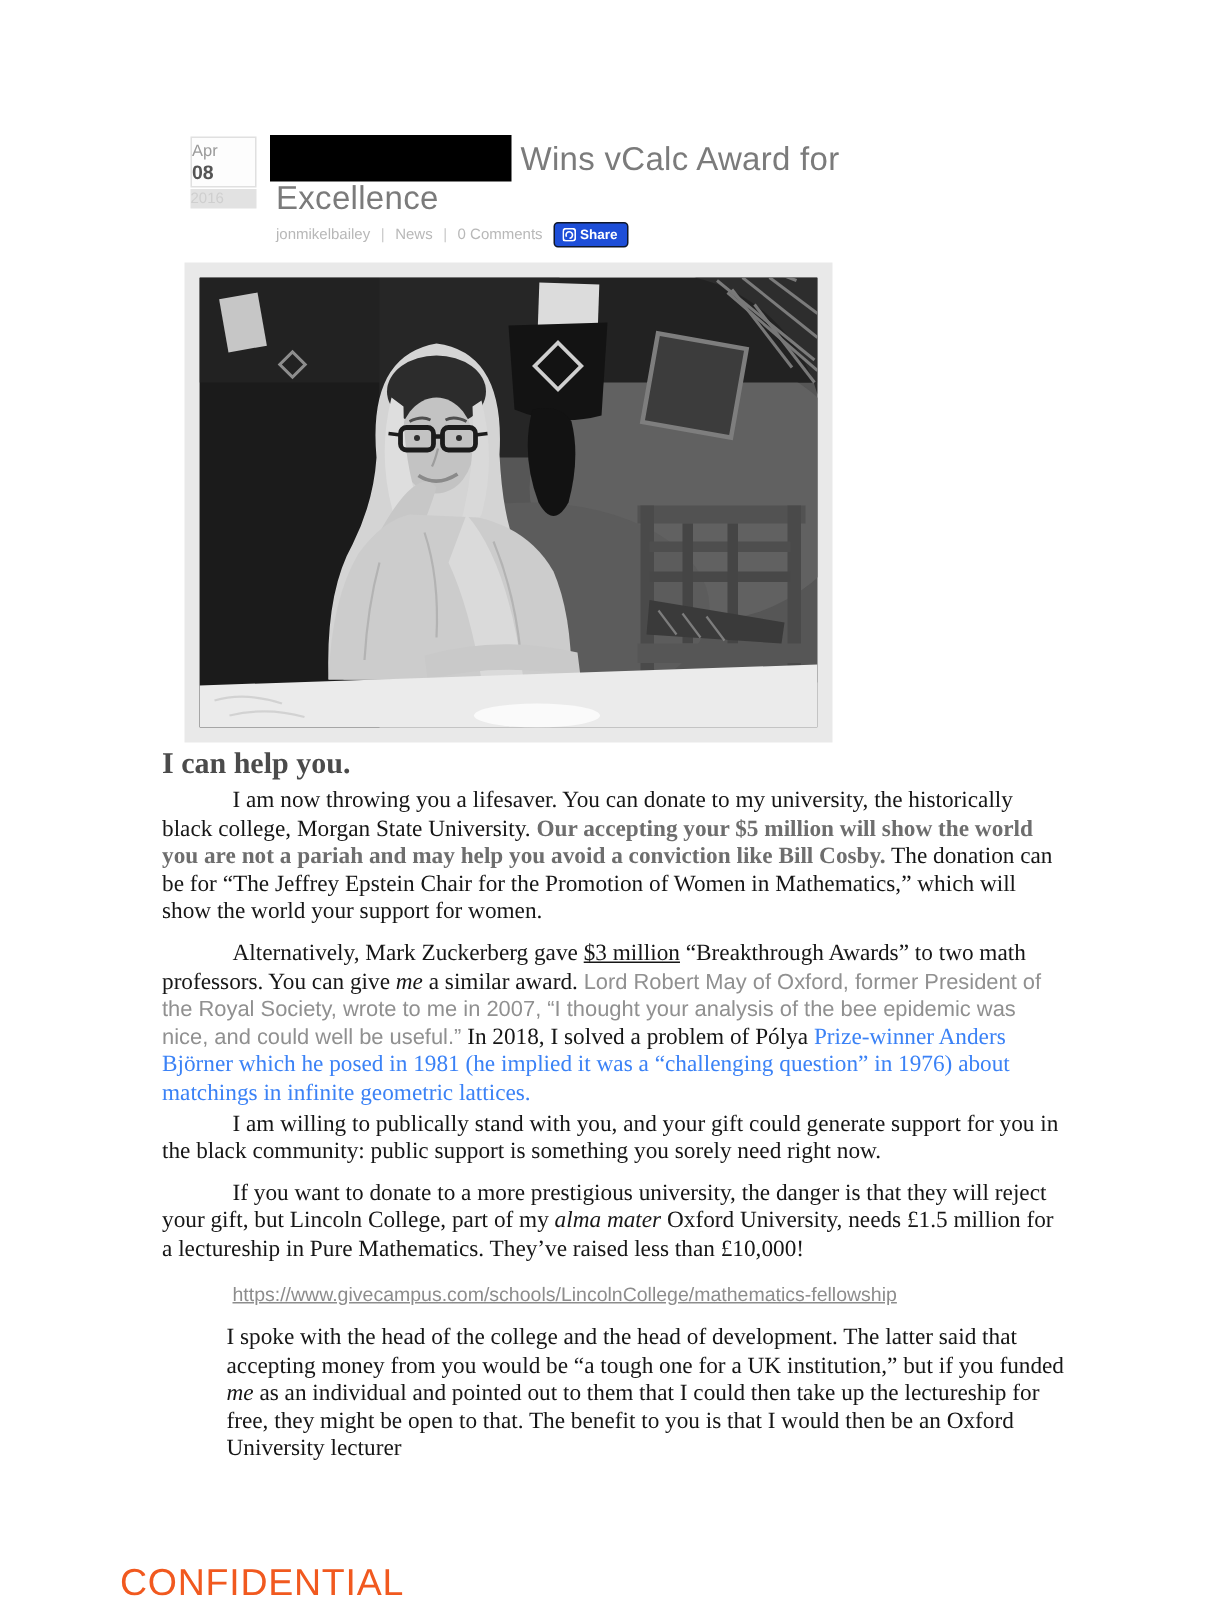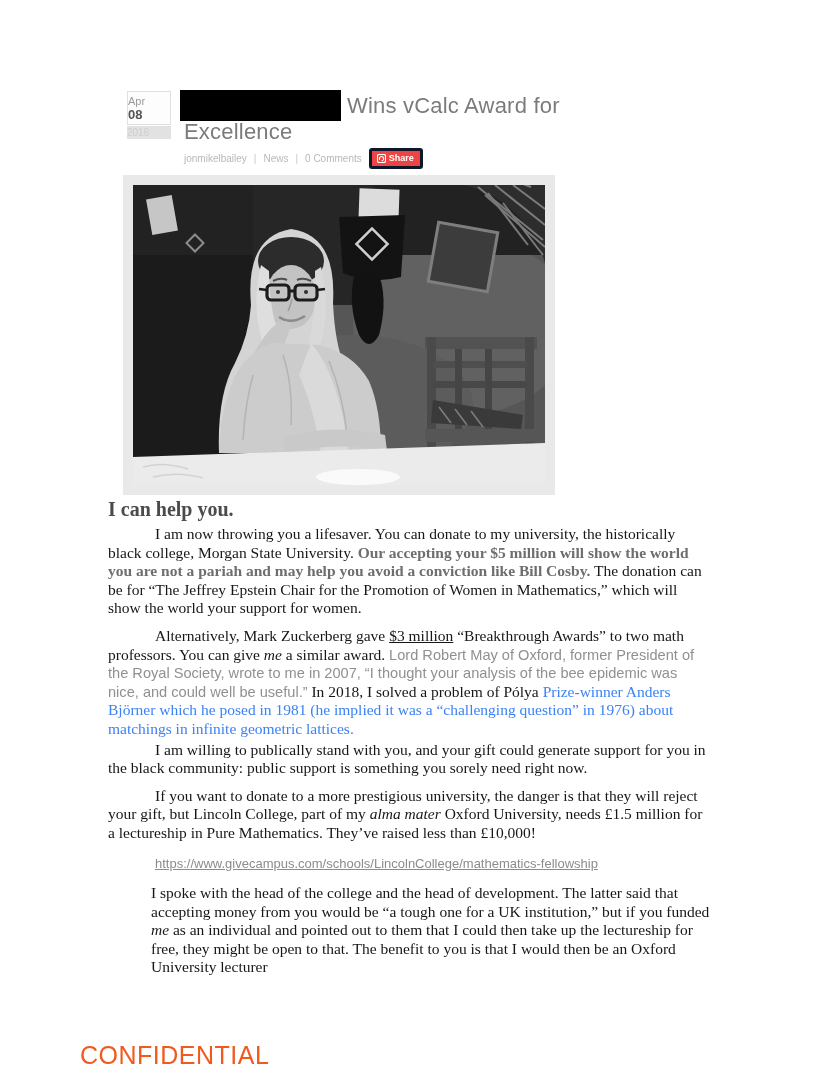--- a/index.html
+++ b/index.html
@@ -45,24 +45,24 @@
 
   .byline {
     position:absolute; left:184px; top:148px;
     font-family:"Liberation Sans", sans-serif;
     font-size:10px; color:#b8b8b8;
     display:flex; align-items:center; gap:7px;
   }
   .byline .sep { color:#c9c9c9; }
   .share-btn {
     display:inline-flex; align-items:center; gap:3px;
-    background:#ef4444; color:#fff;
+    background:#1d4ed8; color:#fff;
     border-radius:3px; padding:2px 6px 3px 5px;
     font-size:9px; font-weight:bold;
-    border:3px solid #0f172a;
+    border:1px solid #0f172a;
     cursor:pointer;
   }
   .share-btn svg { display:block; }
 
   
   .photo-frame {
     position:absolute; left:123px; top:175px;
     width:412px; height:300px;
     padding:10px; background:#e9e9e9;
   }

